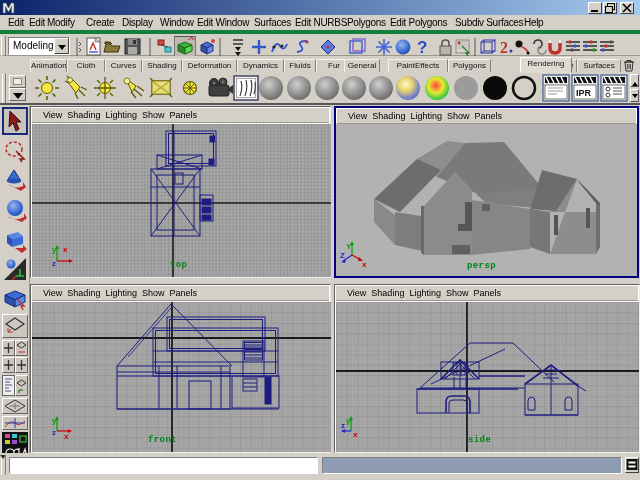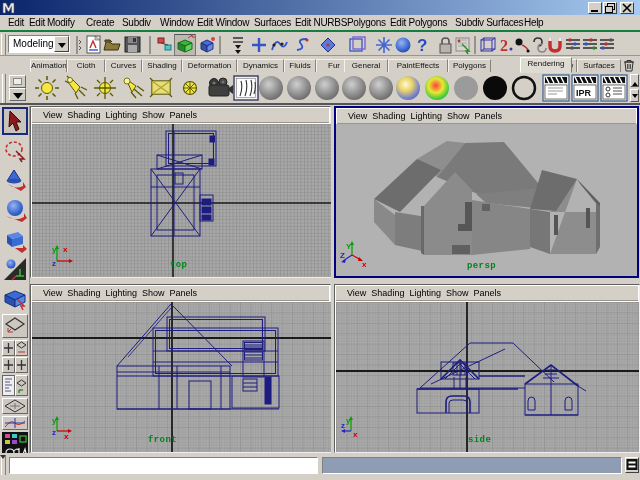--- a/index.html
+++ b/index.html
@@ -6,21 +6,21 @@
 body{font-family:"Liberation Sans",sans-serif;background:#d4d0c8;position:relative;font-size:11px;color:#000}
 .abs{position:absolute}
 
 #title{left:0;top:0;width:640px;height:15px;background:linear-gradient(90deg,#0a246a,#a6caf0);color:#fff;font-weight:bold;font-size:10px;line-height:15px;letter-spacing:-0.1px}
 #title .txt{position:absolute;left:17px;top:0;white-space:nowrap}
 .winbtn{position:absolute;top:2px;width:14px;height:12px;background:#d4d0c8;border:1px solid;border-color:#fff #404040 #404040 #fff;font-size:9px;line-height:10px;text-align:center;color:#000;font-weight:bold}
 
 #menubar{left:0;top:15px;width:640px;height:15px;background:#d4d0c8;font-size:10px;letter-spacing:-0.3px}
 #menubar span{position:absolute;top:2px;white-space:nowrap}
 
-#toolbar{left:0;top:30px;width:640px;height:26px;background:#d4d0c8;border-top:2px solid #15803d;border-bottom:1px solid #9a9689}
+#toolbar{left:0;top:30px;width:640px;height:26px;background:#d4d0c8;border-top:4px solid #15803d;border-bottom:1px solid #9a9689}
 .tbh{position:absolute;left:1px;top:2px;width:5px;height:21px;border-left:1px solid #fff;border-right:1px solid #808080}
 #modsel{position:absolute;left:8px;top:3px;width:62px;height:18px;background:#fff;border:1px solid;border-color:#808080 #fff #fff #808080;font-size:10px;line-height:16px;padding-left:4px}
 #modsel .arr{position:absolute;right:0;top:0;width:15px;height:16px;background:#d4d0c8;border:1px solid;border-color:#fff #404040 #404040 #fff}
 #modsel .arr:after{content:"";position:absolute;left:3px;top:6px;border:4px solid transparent;border-top:5px solid #000}
 
 #shelftabs{left:0;top:56px;width:640px;height:16px;background:#d4d0c8}
 .stab{position:absolute;top:3px;height:13px;background:#d4d0c8;border-left:1px solid #f4f2ee;border-right:1px solid #87837a;border-top:1px solid #f4f2ee;font-size:8px;text-align:center;line-height:12px;color:#111;overflow:hidden}
 .stab.act{background:#dedbd3;top:1px;height:16px;border:1px solid;border-color:#fff #777 #dedbd3 #fff;z-index:3}
 
 #shelf{left:0;top:72px;width:640px;height:33px;background:#d4d0c8;border-bottom:2px solid #555}
@@ -61,21 +61,21 @@
       <svg width="12" height="10" viewBox="0 0 12 10">
         <path d="M2 1 L10 9 M10 1 L2 9" stroke="#000" stroke-width="1.6"></path>
       </svg>
     </div>
 </div>
 <div class="abs" id="menubar">
  <span style="left:8px">Edit</span>
     <span style="left:29px">Edit</span>
     <span style="left:47px">Modify</span>
     <span style="left:86px">Create</span>
-    <span style="left:122px">Subdiv</span>
+    <span style="left:122px">Display</span>
     <span style="left:160px">Window</span>
     <span style="left:197px">Edit Window</span>
     <span style="left:254px">Surfaces</span>
     <span style="left:295px">Edit NURBS</span>
     <span style="left:347px">Polygons</span>
     <span style="left:390px">Edit Polygons</span>
     <span style="left:455px">Subdiv Surfaces</span>
     <span style="left:524px">Help</span>
 </div>
 <div class="abs" id="toolbar">
@@ -247,21 +247,21 @@
 </div>
 <div class="abs" id="shelftabs">
  <div class="stab" style="left:30px;width:37px">Animation</div>
  <div class="stab" style="left:67px;width:38px">Cloth</div>
  <div class="stab" style="left:105px;width:37px">Curves</div>
  <div class="stab" style="left:142px;width:40px">Shading</div>
  <div class="stab" style="left:182px;width:55px">Deformation</div>
  <div class="stab" style="left:237px;width:47px">Dynamics</div>
  <div class="stab" style="left:284px;width:32px">Fluids</div>
  <div class="stab" style="left:316px;width:36px">Fur</div>
- <div class="stab" style="left:344px;width:44px">General</div>
+ <div class="stab" style="left:344px;width:36px">General</div>
  <div class="stab" style="left:388px;width:60px">PaintEffects</div>
  <div class="stab" style="left:448px;width:43px">Polygons</div>
  <div class="stab act" style="left:520px;width:52px">Rendering</div>
  <div class="stab" style="left:541px;width:36px">Window</div>
  <div class="stab" style="left:577px;width:44px">Surfaces</div>
  <svg class="abs" style="left:623px;top:3px" width="12" height="13" viewBox="0 0 12 13">
       <path d="M2 3 L10 3 L9 12 L3 12 Z M4 3 L4 1.5 L8 1.5 L8 3 M1 3 L11 3" stroke="#333" fill="none" stroke-width="1"></path>
       <path d="M4.5 5 V10 M6 5 V10 M7.5 5 V10" stroke="#333" stroke-width="0.8" fill="none"></path>
     </svg>
 </div>

